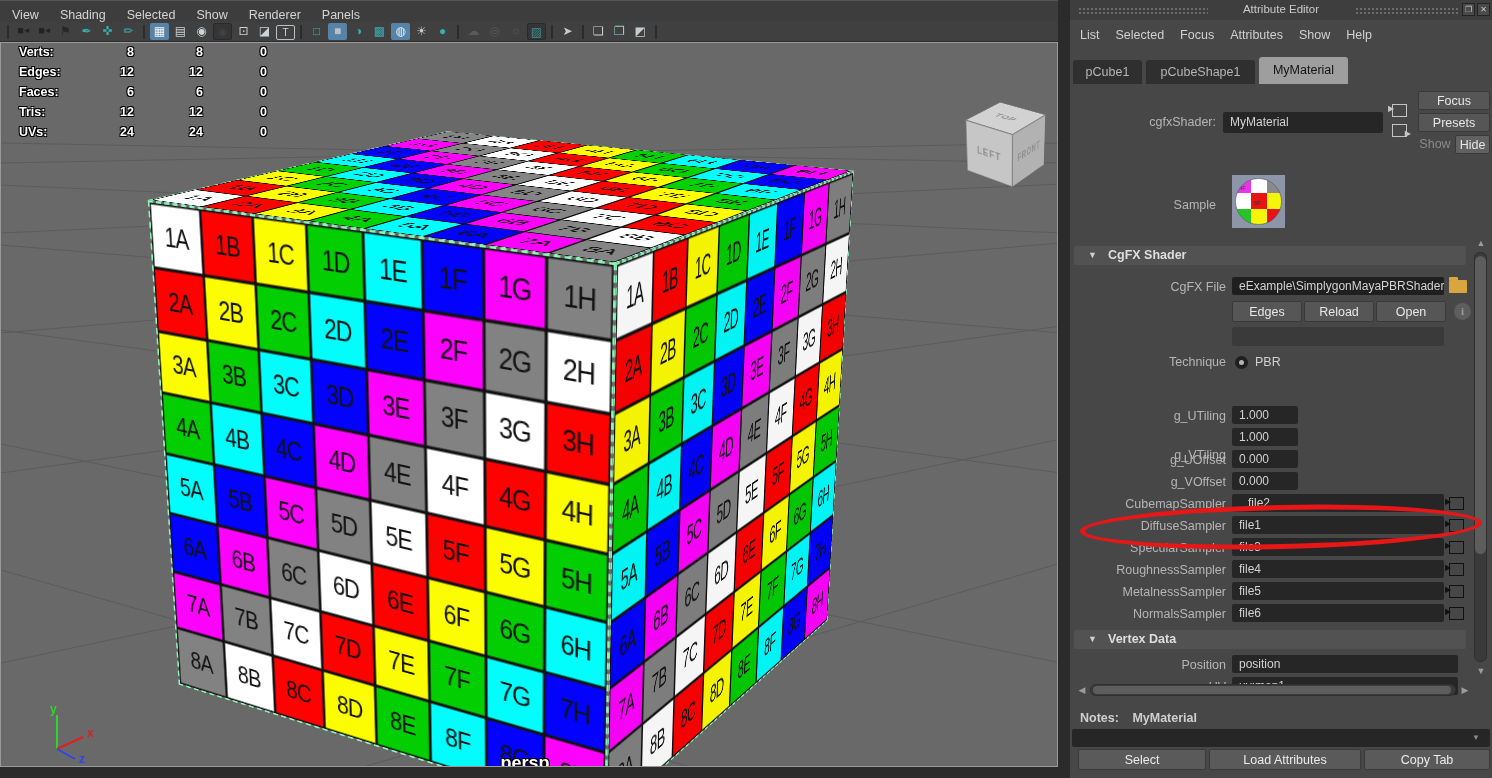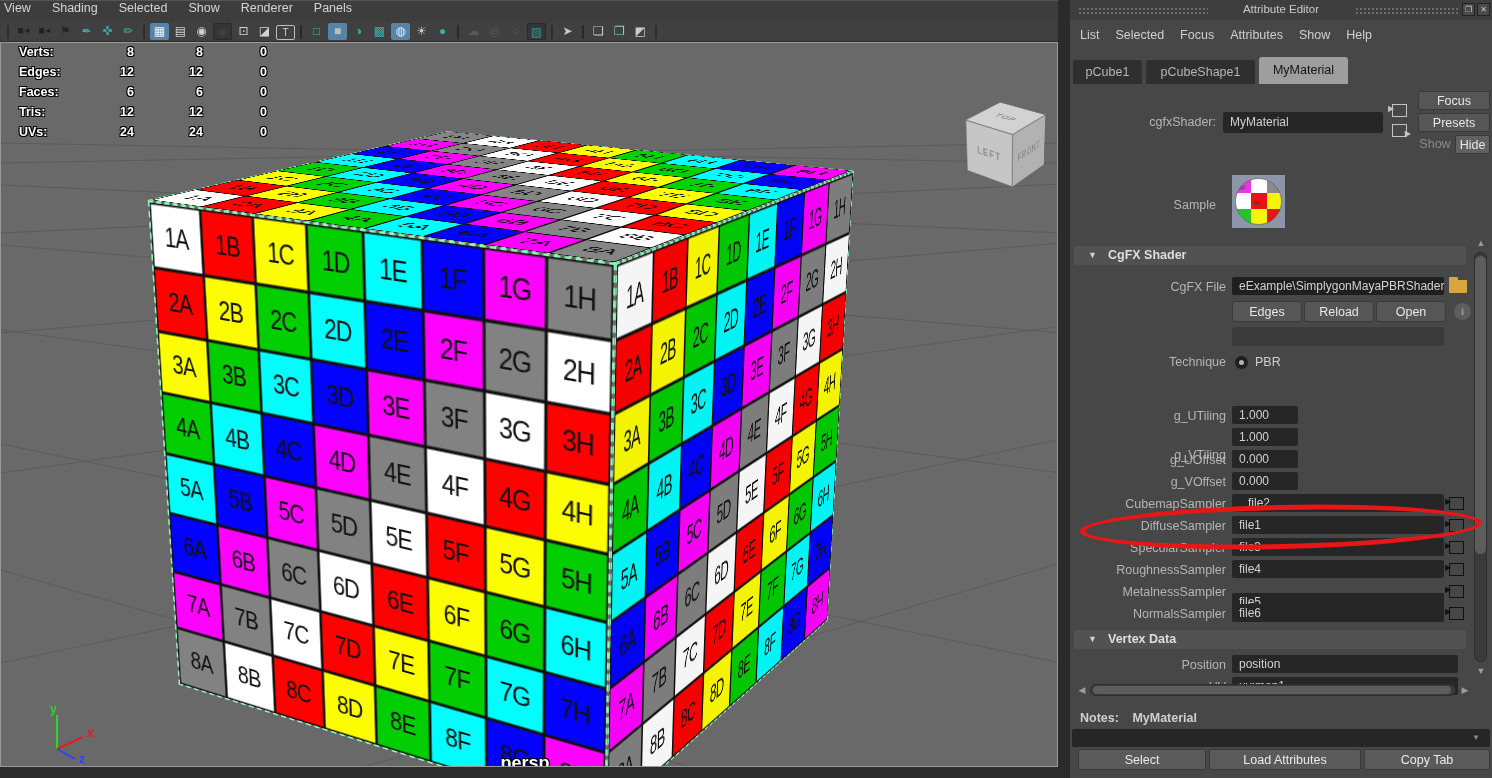--- a/index.html
+++ b/index.html
@@ -2,21 +2,21 @@
 <html><head>
 <meta charset="utf-8">
 <style>
   * { margin:0; padding:0; box-sizing:border-box; }
   html,body { width:1492px; height:778px; overflow:hidden; background:#434343;
     font-family:"Liberation Sans","DejaVu Sans",sans-serif; }
   #window { position:relative; width:1492px; height:778px; background:#434343; }
 
   
   #menubar { position:absolute; left:0; top:0; width:1060px; height:22px; background:#3d3d3d;
-    border-top:1px solid #555; display:flex; align-items:flex-start; padding-left:4px; gap:21px; }
+    border-top:1px solid #555; display:flex; align-items:flex-end; padding-left:12px; gap:21px; }
   .menu-item { color:#d4d4d4; font-size:12.5px; cursor:default; }
   #toolbar { position:absolute; left:0; top:22px; width:1060px; height:20px; background:#404040;
     display:flex; align-items:center; padding-left:3px; border-bottom:1px solid #2e2e2e; }
   .tb-icon { width:19px; height:17px; line-height:16px; text-align:center; font-size:12px;
     margin:0 1px; border-radius:2px; overflow:hidden; }
   .tb-icon.small { font-size:8px; letter-spacing:-1px; }
   .tb-icon.active { background:#5584a8; }
   .tb-icon.pressed { background:#353535; border:1px solid #2a2a2a; }
   .tb-icon.dim { opacity:.55; }
   .tb-icon.boxed { border:1px solid #b9bfc2; font-size:10px; line-height:14px; height:15px; margin-top:1px; }
@@ -543,21 +543,21 @@
         <div class="ae-label" style="top: 517px;">DiffuseSampler</div>
         <div class="ae-field" style="top: 516px; width: 212px;">file1</div>
         <span class="conn" style="top: 519px;"></span>
         <div class="ae-label" style="top: 539px;">SpecularSampler</div>
         <div class="ae-field" style="top: 538px; width: 212px;">file3</div>
         <span class="conn" style="top: 541px;"></span>
         <div class="ae-label" style="top: 561px;">RoughnessSampler</div>
         <div class="ae-field" style="top: 560px; width: 212px;">file4</div>
         <span class="conn" style="top: 563px;"></span>
         <div class="ae-label" style="top: 583px;">MetalnessSampler</div>
-        <div class="ae-field" style="top: 582px; width: 212px; margin-top: 11px;">file5</div>
+        <div class="ae-field" style="top: 582px; width: 212px;">file5</div>
         <span class="conn" style="top: 585px;"></span>
         <div class="ae-label" style="top: 605px;">NormalsSampler</div>
         <div class="ae-field" style="top: 604px; width: 212px;">file6</div>
         <span class="conn" style="top: 607px;"></span>
       </div>
 
     <div class="sec-header" style="top:630px;">Vertex Data</div>
     <div id="vertex-rows">
         <div class="ae-label" style="top: 656px;">Position</div>
         <div class="ae-field" style="top: 655px; width: 226px;">position</div>

